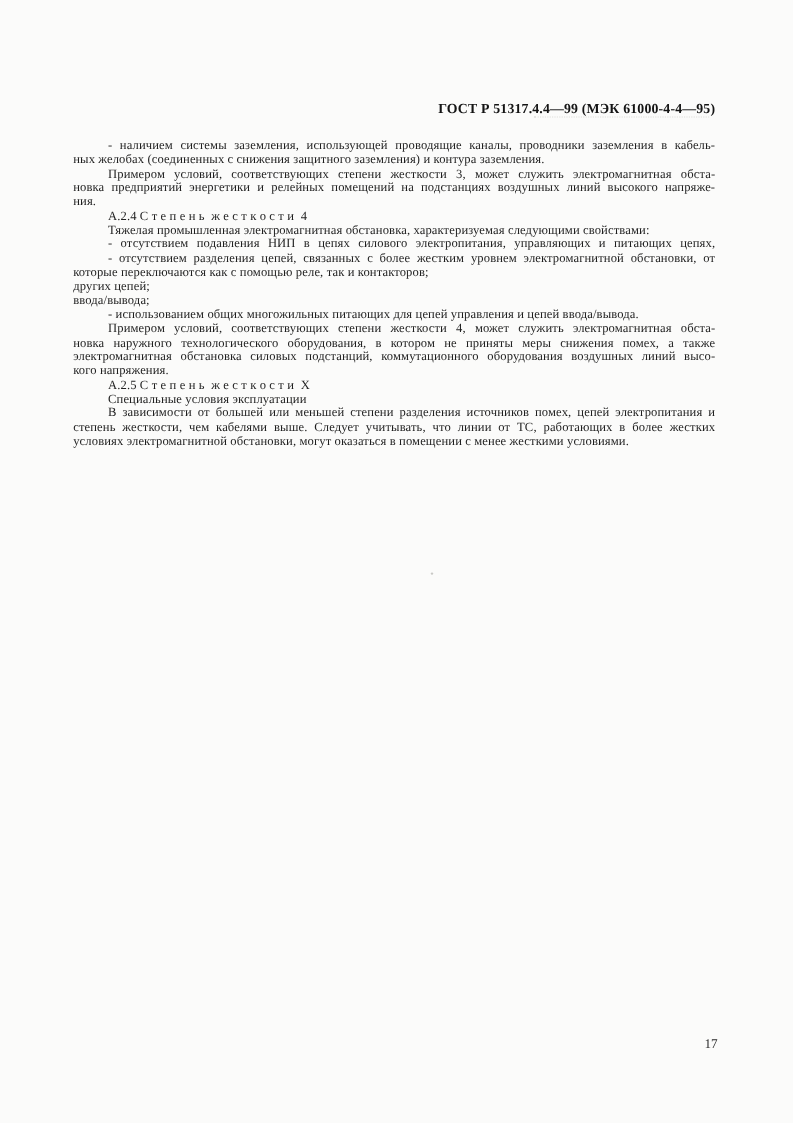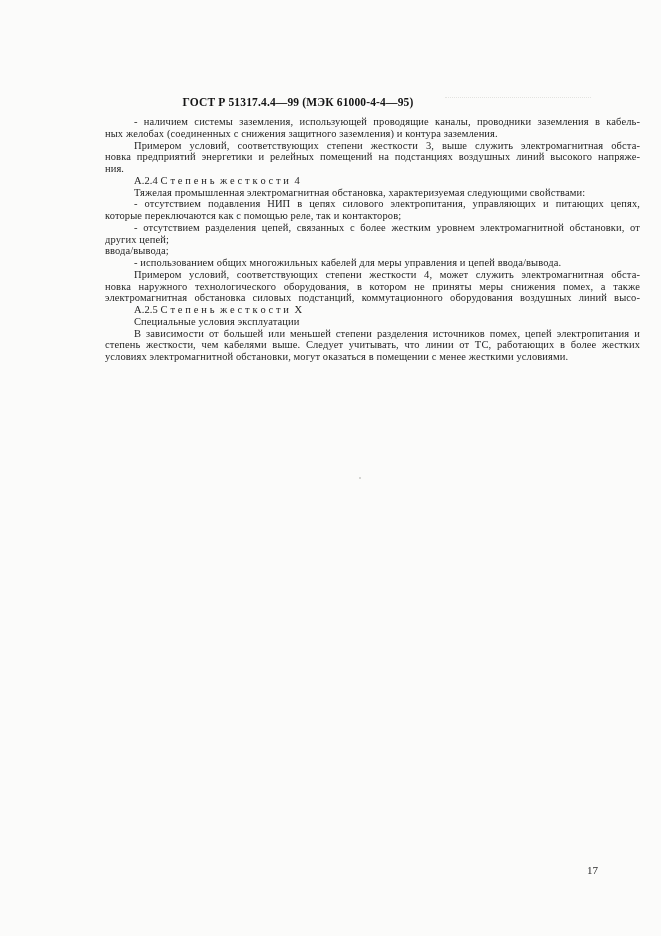--- a/index.html
+++ b/index.html
@@ -6,36 +6,36 @@
   body {
     width: 661px; height: 936px;
     background: #fbfbfa;
     position: relative;
     overflow: hidden;
     font-family: "Liberation Serif", serif;
     color: #1f1f1f;
   }
   .doc-header {
     position: absolute;
-    top: 95px; left: 0; right: 65px;
-    text-align: center;
+    top: 84px; left: 0; right: 65px;
+    text-align: right;
     font-weight: bold;
     font-size: 11.5px;
     line-height: 14px;
     letter-spacing: 0.15px;
     color: #141414;
   }
   .header-noise {
     position: absolute;
     top: 97px; left: 445px; width: 146px; height: 0;
     border-top: 1px dotted #e3e3e0;
   }
   .content {
     position: absolute;
-    left: 61px; top: 116px; width: 535px; margin-left: 44px;
+    left: 61px; top: 116px; width: 535px;
   }
   .line {
     font-size: 10.5px;
     line-height: 11.75px;
     height: 11.75px;
     letter-spacing: 0.1px;
     white-space: normal;
     text-align: left;
   }
   .ind { text-indent: 29px; }
@@ -59,34 +59,35 @@
 <body>
 
 <div>
 
   <div class="doc-header">ГОСТ Р 51317.4.4—99 (МЭК 61000-4-4—95)</div>
   <div class="header-noise"></div>
 
   <div class="content">
     <div class="line ind j">- наличием системы заземления, использующей проводящие каналы, проводники заземления в кабель-</div>
     <div class="line">ных желобах (соединенных с снижения защитного заземления) и контура заземления.</div>
-    <div class="line ind j">Примером условий, соответствующих степени жесткости 3, выше служить электромагнитная обста-</div>
+    <div class="line ind j">Примером условий, соответствующих степени жесткости 3, может служить электромагнитная обста-</div>
     <div class="line j">новка предприятий энергетики и релейных помещений на подстанциях воздушных линий высокого напряже-</div>
     <div class="line">ния.</div>
     <div class="line ind">А.2.4 С т е п е н ь&nbsp; ж е с т к о с т и&nbsp; 4</div>
     <div class="line ind">Тяжелая промышленная электромагнитная обстановка, характеризуемая следующими свойствами:</div>
     <div class="line ind j">- отсутствием подавления НИП в цепях силового электропитания, управляющих и питающих цепях,</div>
+    <div class="line ind j">- отсутствием разделения цепей, связанных с более жестким уровнем электромагнитной обстановки, от</div>
     <div class="line">которые переключаются как с помощью реле, так и контакторов;</div>
-    <div class="line ind j">- отсутствием разделения цепей, связанных с более жестким уровнем электромагнитной обстановки, от</div>
     <div class="line">других цепей;</div>
     <div class="line">ввода/вывода;</div>
-    <div class="line ind">- использованием общих многожильных кабелей для меры управления и цепей ввода/вывода.</div>
+    <div class="line ind">- использованием общих многожильных питающих для цепей управления и цепей ввода/вывода.</div>
     <div class="line ind j">Примером условий, соответствующих степени жесткости 4, может служить электромагнитная обста-</div>
     <div class="line j">новка наружного технологического оборудования, в котором не приняты меры снижения помех, а также</div>
     <div class="line j">электромагнитная обстановка силовых подстанций, коммутационного оборудования воздушных линий высо-</div>
+    <div class="line">кого напряжения.</div>
     <div class="line ind">А.2.5 С т е п е н ь&nbsp; ж е с т к о с т и&nbsp; X</div>
     <div class="line ind">Специальные условия эксплуатации</div>
     <div class="line ind j">В зависимости от большей или меньшей степени разделения источников помех, цепей электропитания и</div>
     <div class="line j">степень жесткости, чем кабелями выше. Следует учитывать, что линии от ТС, работающих в более жестких</div>
     <div class="line">условиях электромагнитной обстановки, могут оказаться в помещении с менее жесткими условиями.</div>
   </div>
 
   <div class="speck"></div>
 
   <div class="page-number">17</div>

